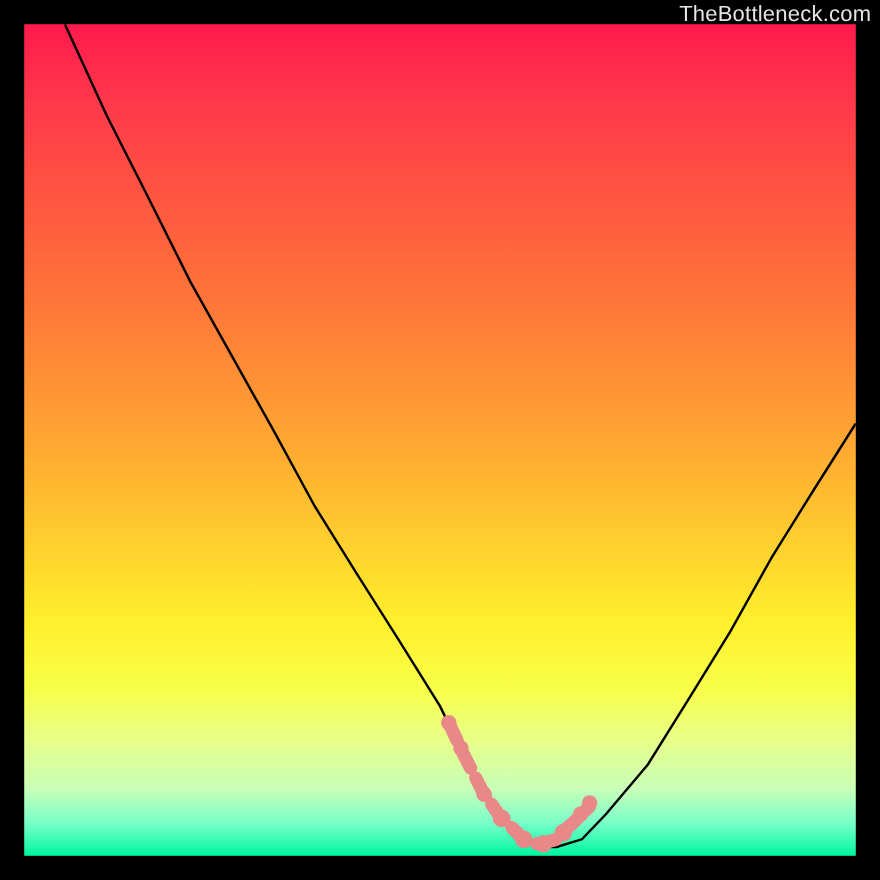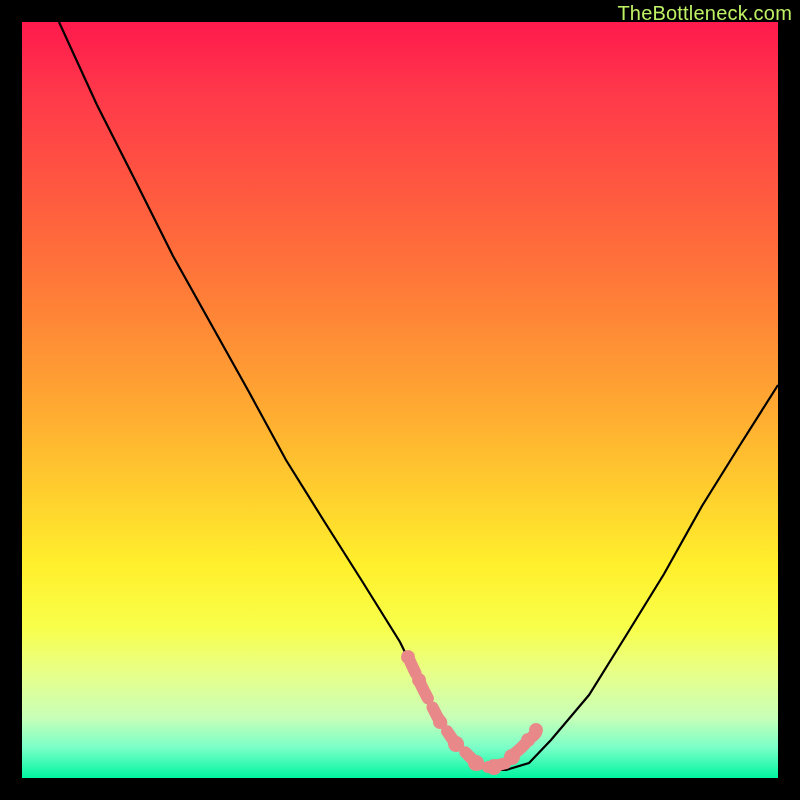--- a/index.html
+++ b/index.html
@@ -36,21 +36,21 @@
       #e8ff88 86%,
       #c8ffb8 92%,
       #7affc8 96%,
       #00f5a0 100%
     );
   }
   .watermark {
     position: absolute;
     top: 2px;
     right: 8px;
-    color: #bef264;
+    color: #e5e5e5;
     font-size: 20px;
     font-weight: 500;
     letter-spacing: 0.2px;
     user-select: none;
   }
   svg.curve {
     position: absolute;
     left: 0;
     top: 0;
     width: 756px;

